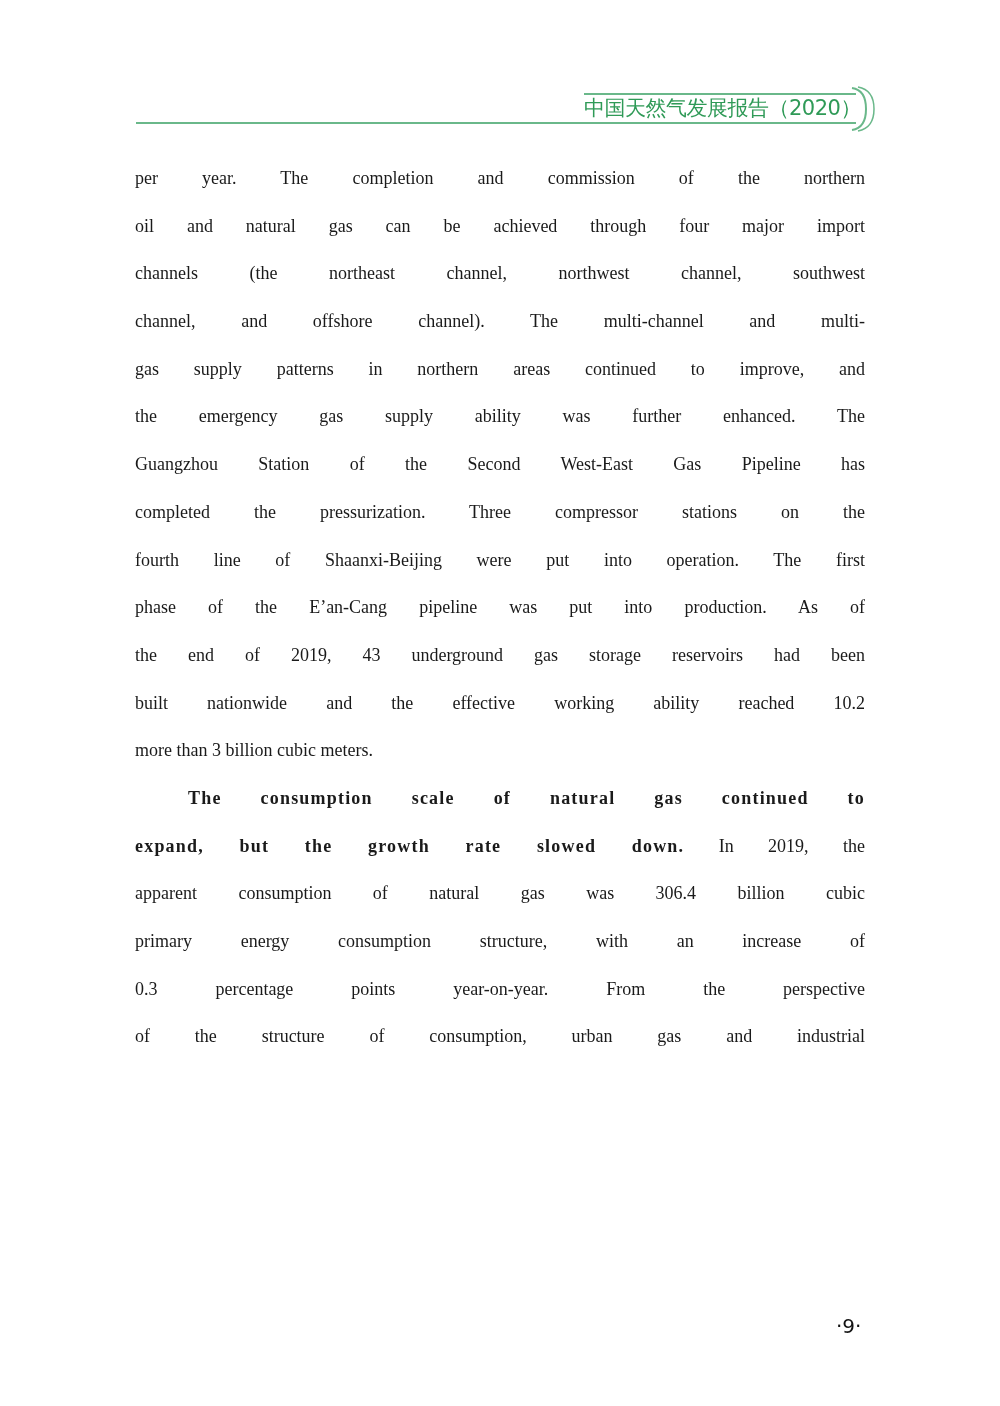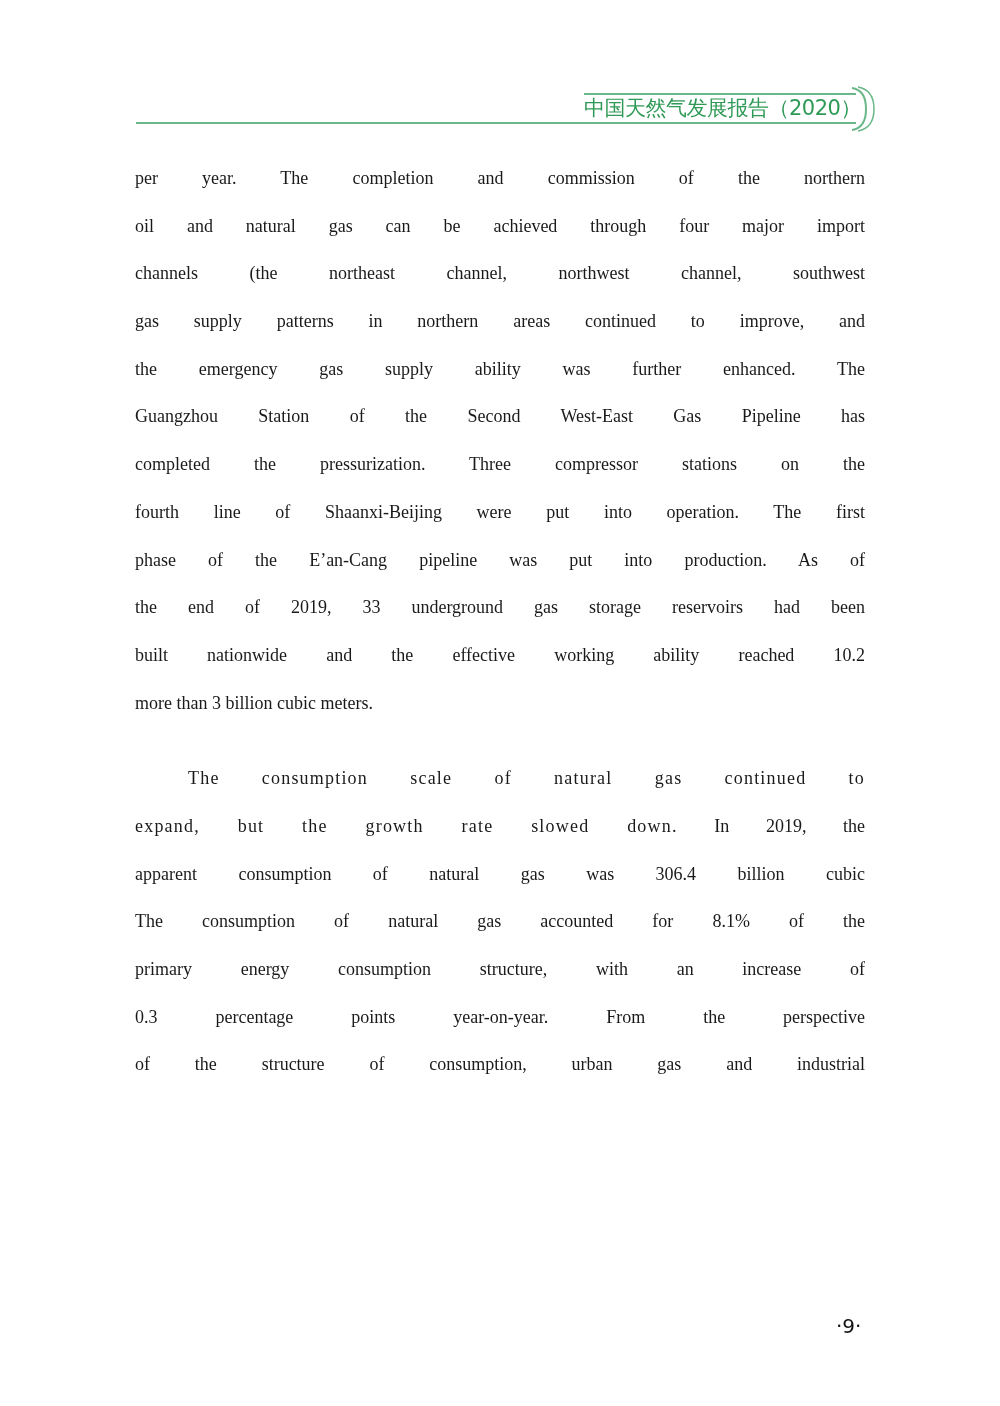--- a/index.html
+++ b/index.html
@@ -16,21 +16,21 @@
   .body-text {
     position: absolute; left: 135px; top: 155px; width: 730px;
     font-family: "Liberation Serif", serif; font-size: 18px; color: #1a1a1a;
   }
   .line {
     height: 47.7px; line-height: 47.7px; white-space: nowrap;
     text-align: justify; text-align-last: justify; display: block;
   }
   .line.last { text-align-last: left; }
   .line.indent { padding-left: 53px; }
-  .bold { font-weight: normal; letter-spacing: 1.2px; margin-top: 28px; }
+  .bold { font-weight: bold; letter-spacing: 1.2px; }
   .page-number {
     position: absolute; left: 836px; top: 1314px;
     font-family: "DejaVu Sans", sans-serif; font-size: 20px; color: #111;
   }
 </style>
 </head>
 <body>
 
 <div class="header">
   <div class="header-rule-top"></div>
@@ -40,34 +40,34 @@
     <path d="M2 2 Q16 4 16 23 Q16 42 2 44" fill="none" stroke="#6ab88a" stroke-width="2"></path>
     <path d="M8 1 Q24 4 24 23 Q24 42 8 45" fill="none" stroke="#6ab88a" stroke-width="1.5"></path>
   </svg>
 </div>
 
 <div class="body-text">
   <div>
     <span class="line">per year. The completion and commission of the northern</span>
     <span class="line">oil and natural gas can be achieved through four major import</span>
     <span class="line">channels (the northeast channel, northwest channel, southwest</span>
+    <span class="line">channel, and offshore channel). The multi-channel and multi-</span>
     <span class="line">gas supply patterns in northern areas continued to improve, and</span>
     <span class="line">the emergency gas supply ability was further enhanced. The</span>
     <span class="line">Guangzhou Station of the Second West-East Gas Pipeline has</span>
     <span class="line">completed the pressurization. Three compressor stations on the</span>
     <span class="line">fourth line of Shaanxi-Beijing were put into operation. The first</span>
     <span class="line">phase of the E’an-Cang pipeline was put into production. As of</span>
-    <span class="line">the end of 2019, 33 underground gas storage reservoirs had been</span>
+    <span class="line">the end of 2019, 43 underground gas storage reservoirs had been</span>
     <span class="line">built nationwide and the effective working ability reached 10.2</span>
     <span class="line last">more than 3 billion cubic meters.</span>
   </div>
   <div>
     <span class="line indent bold">The consumption scale of natural gas continued to</span>
     <span class="line"><b class="bold">expand, but the growth rate slowed down.</b><span> In 2019, the</span></span>
     <span class="line">apparent consumption of natural gas was 306.4 billion cubic</span>
-    <span class="line">The consumption of natural gas accounted for 8.1% of the</span>
     <span class="line">primary energy consumption structure, with an increase of</span>
     <span class="line">0.3 percentage points year-on-year. From the perspective</span>
     <span class="line">of the structure of consumption, urban gas and industrial</span>
   </div>
 </div>
 
 <div class="page-number">·9·</div>
 
 </body></html>

